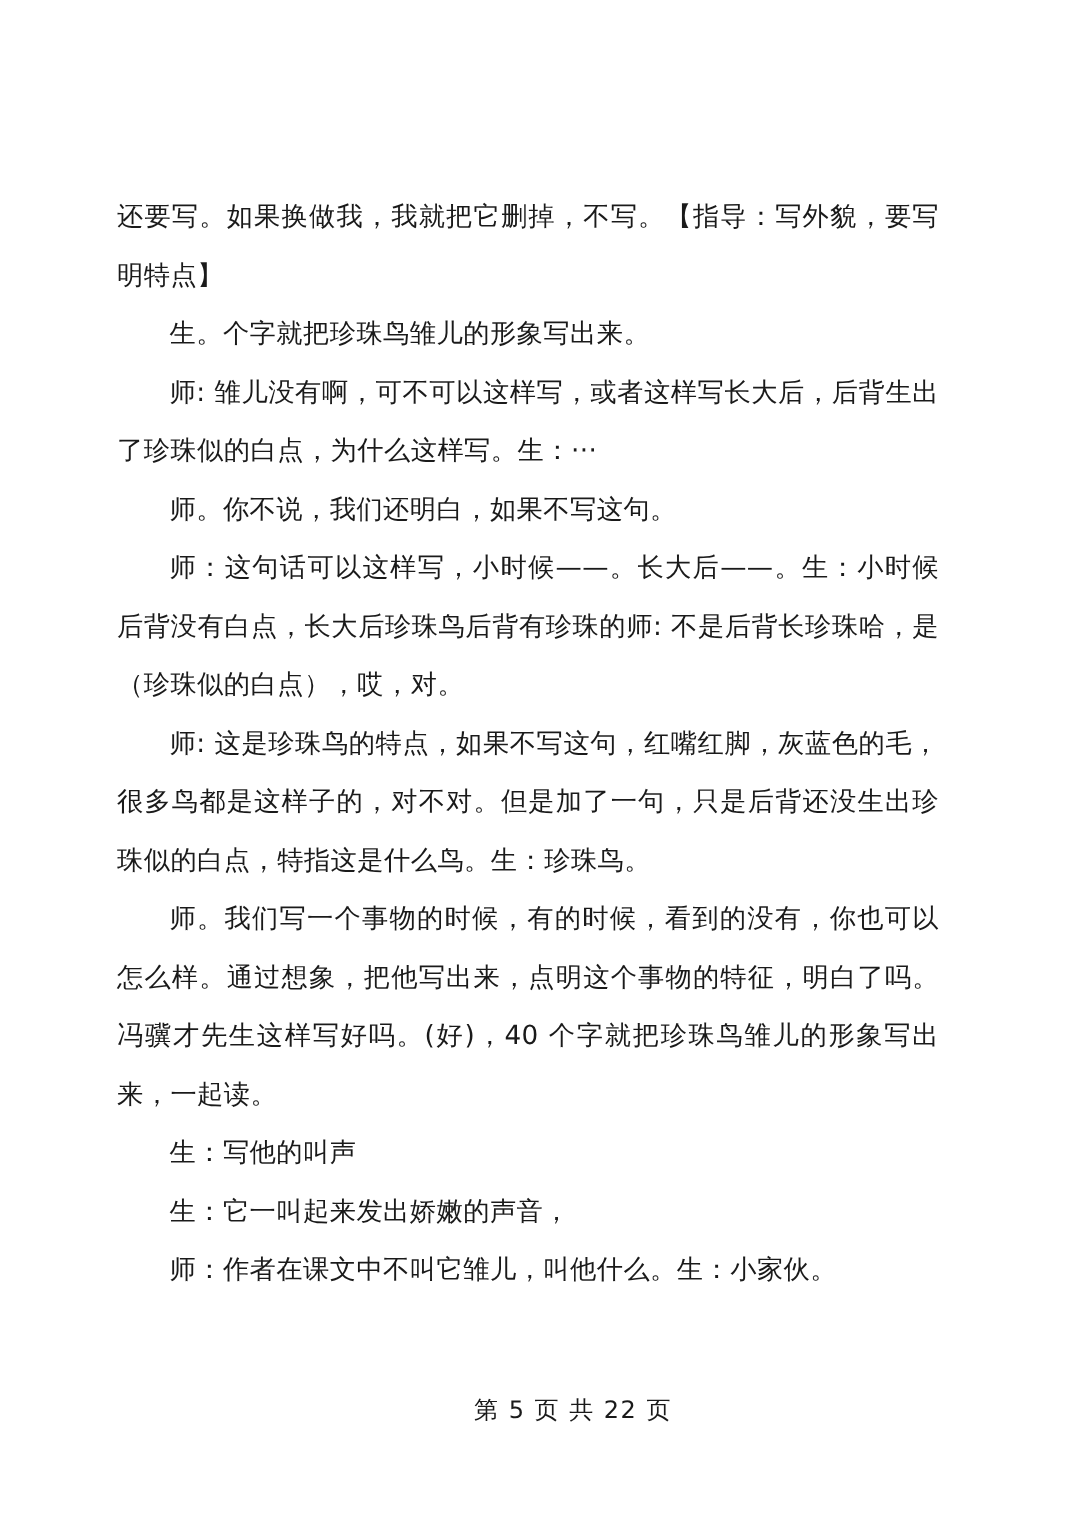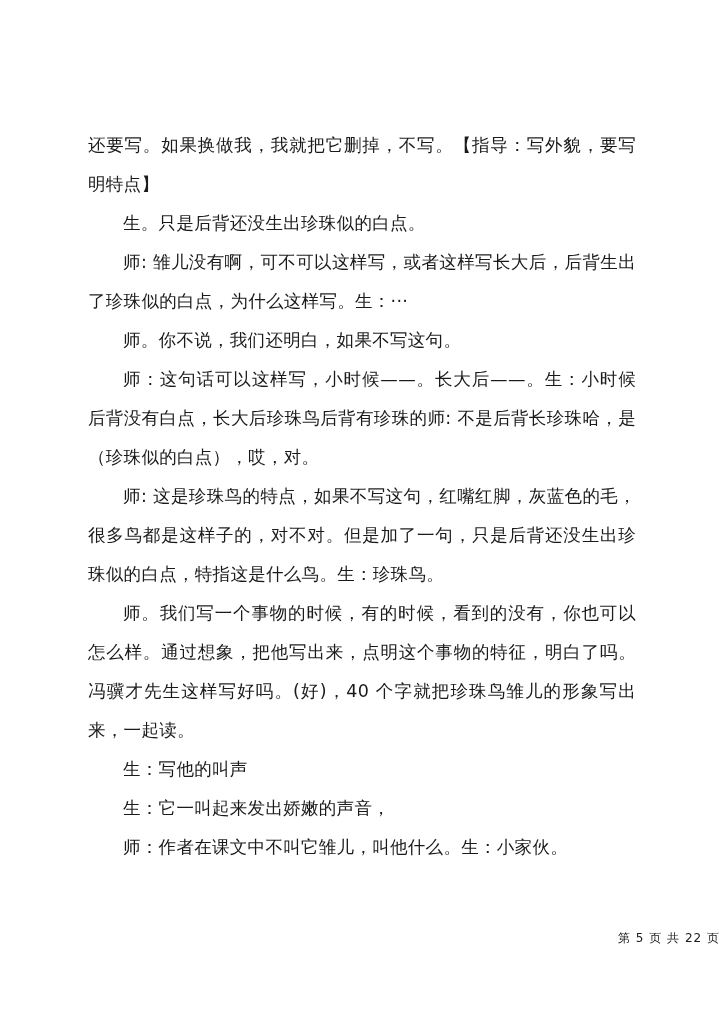--- a/index.html
+++ b/index.html
@@ -13,64 +13,64 @@
   .page {
     position: relative;
     width: 720px;
     height: 1018px;
     background: #ffffff;
     box-sizing: border-box;
     overflow: hidden;
   }
   .doc-body {
     position: absolute;
-    left: 88px;
+    left: 78px;
     top: 126px;
     width: 548px;
   }
   .para {
     font-size: 17.5px;
     line-height: 39px;
     color: #1a1a1a;
     text-align: justify;
     text-justify: inter-ideograph;
     margin: 0;
     letter-spacing: 0.3px;
   }
   .indent {
     text-indent: 2em;
   }
   .footer {
     position: absolute;
     left: 0;
     right: 0;
     top: 930px;
-    text-align: right;
-    font-size: 12px;
+    text-align: center;
+    font-size: 16px;
     color: #1a1a1a;
     letter-spacing: 1px;
     padding-left: 44px;
   }
   .footer-rule {
     position: absolute;
     left: 88px;
     width: 548px;
     top: 925px;
     height: 0;
     border-top: 0px solid transparent;
   }
 </style>
 </head>
 <body>
 
 <div class="page">
 
   <div class="doc-body">
     <p class="para">还要写。如果换做我，我就把它删掉，不写。【指导：写外貌，要写明特点】</p>
-    <p class="para indent">生。只是后背还没生出珍珠似的白点。</p>
+    <p class="para indent">生。个字就把珍珠鸟雏儿的形象写出来。</p>
     <p class="para indent">师: 雏儿没有啊，可不可以这样写，或者这样写长大后，后背生出了珍珠似的白点，为什么这样写。生：···</p>
     <p class="para indent">师。你不说，我们还明白，如果不写这句。</p>
     <p class="para indent">师：这句话可以这样写，小时候——。长大后——。生：小时候后背没有白点，长大后珍珠鸟后背有珍珠的师: 不是后背长珍珠哈，是（珍珠似的白点），哎，对。</p>
     <p class="para indent">师: 这是珍珠鸟的特点，如果不写这句，红嘴红脚，灰蓝色的毛，很多鸟都是这样子的，对不对。但是加了一句，只是后背还没生出珍珠似的白点，特指这是什么鸟。生：珍珠鸟。</p>
     <p class="para indent">师。我们写一个事物的时候，有的时候，看到的没有，你也可以怎么样。通过想象，把他写出来，点明这个事物的特征，明白了吗。冯骥才先生这样写好吗。(好)，40 个字就把珍珠鸟雏儿的形象写出来，一起读。</p>
     <p class="para indent">生：写他的叫声</p>
     <p class="para indent">生：它一叫起来发出娇嫩的声音，</p>
     <p class="para indent">师：作者在课文中不叫它雏儿，叫他什么。生：小家伙。</p>
   </div>
 

